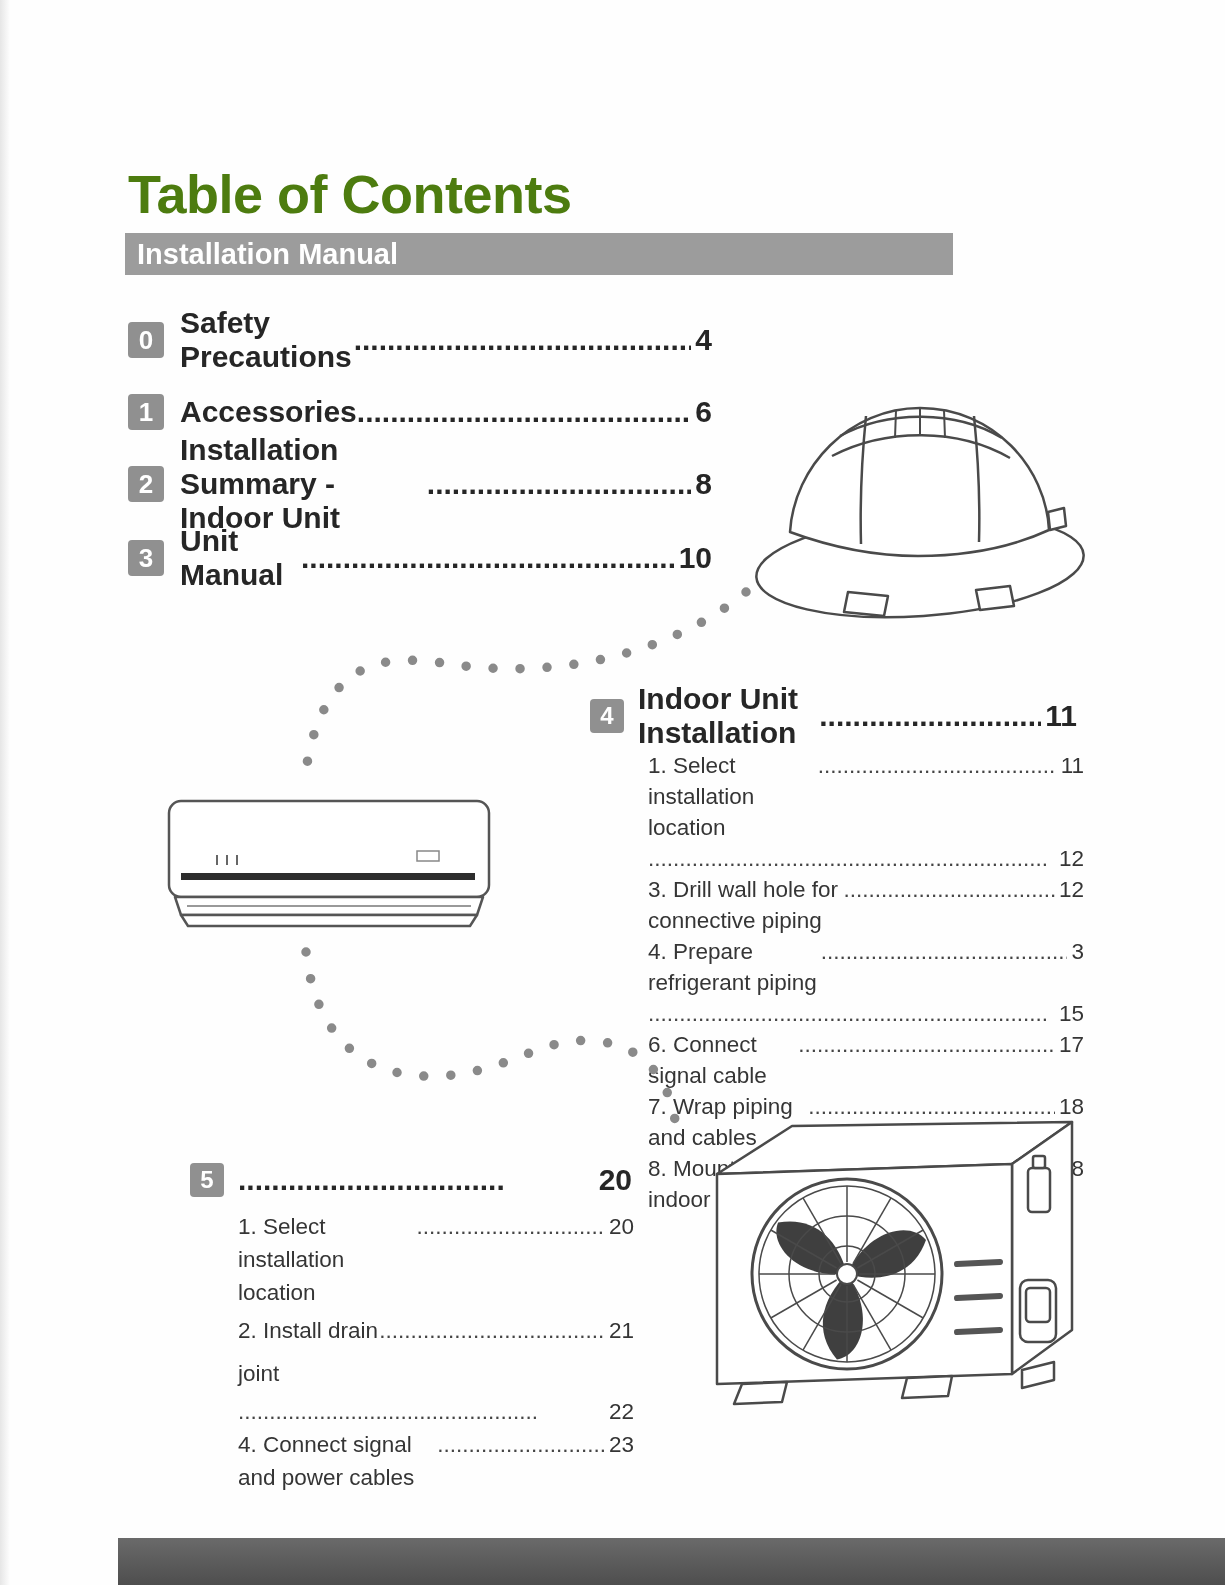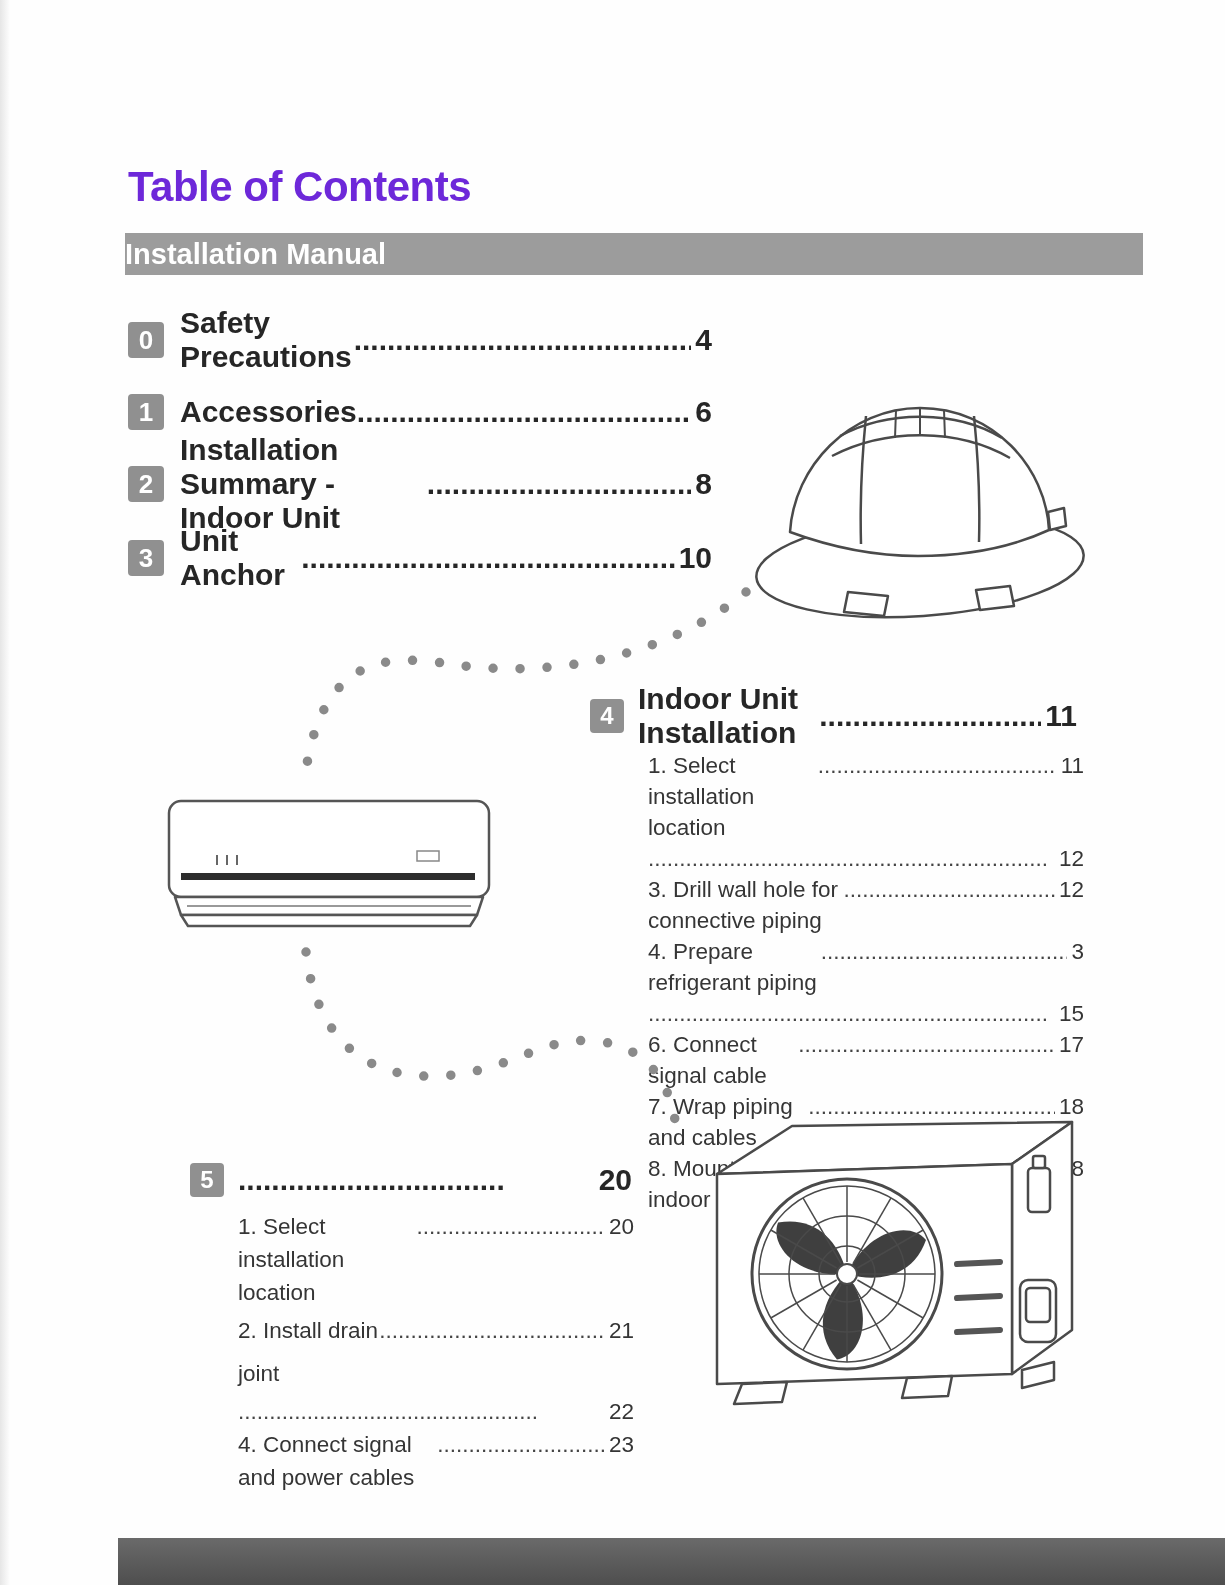--- a/index.html
+++ b/index.html
@@ -3,27 +3,27 @@
 <meta charset="utf-8">
 <style>
   html,body{margin:0;padding:0;background:#ffffff;}
   .page{
     position:relative;width:1225px;height:1585px;background:#fefefe;
     font-family:"Liberation Sans",sans-serif;color:#2b2b2b;overflow:hidden;
   }
   .scan-left{position:absolute;left:0;top:0;width:10px;height:100%;
     background:linear-gradient(to right,#e6e6e6,rgba(255,255,255,0));}
   .doc-title{
-    position:absolute;left:128px;top:163px;font-size:42px;font-weight:bold;
-    color:#6d28d9;letter-spacing:-0.5px;
+    position:absolute;left:128px;top:163px;font-size:54px;font-weight:bold;
+    color:#4d7c0f;letter-spacing:-0.5px;
   }
   .banner{
-    position:absolute;left:125px;top:233px;width:1018px;height:42px;
+    position:absolute;left:125px;top:233px;width:828px;height:42px;
     background:#9c9c9c;color:#fff;font-size:29px;font-weight:bold;
-    line-height:42px;box-sizing:border-box;
+    line-height:42px;padding-left:12px;box-sizing:border-box;
   }
   .row{display:flex;align-items:center;position:absolute;}
   .badge{
     display:flex;align-items:center;justify-content:center;
     background:#909090;color:#fff;font-weight:bold;border-radius:4px;
     flex:0 0 auto;
   }
   .toc-item{left:128px;width:584px;height:40px;font-size:30px;font-weight:bold;color:#262626;}
   .toc-item .badge{width:36px;height:36px;font-size:26px;margin-right:16px;}
   .toc-item .leader{flex:1 1 auto;overflow:hidden;white-space:nowrap;}
@@ -66,21 +66,21 @@
     <span class="pagenum">6</span>
   </div>
   <div class="row toc-item" style="top:464px">
     <span class="badge">2</span>
     <span class="label">Installation Summary - Indoor Unit</span>
     <span class="leader">...............................................................</span>
     <span class="pagenum">8</span>
   </div>
   <div class="row toc-item" style="top:538px">
     <span class="badge">3</span>
-    <span class="label">Unit Anchor</span>
+    <span class="label">Unit Manual</span>
     <span class="leader">...............................................................</span>
     <span class="pagenum">10</span>
   </div>
 
   <div class="row sec-head" style="left:590px;top:696px;width:487px;height:40px">
     <span class="badge">4</span>
     <span class="label">Indoor Unit Installation</span>
     <span class="leader">................................................</span>
     <span class="pagenum">11</span>
   </div>

